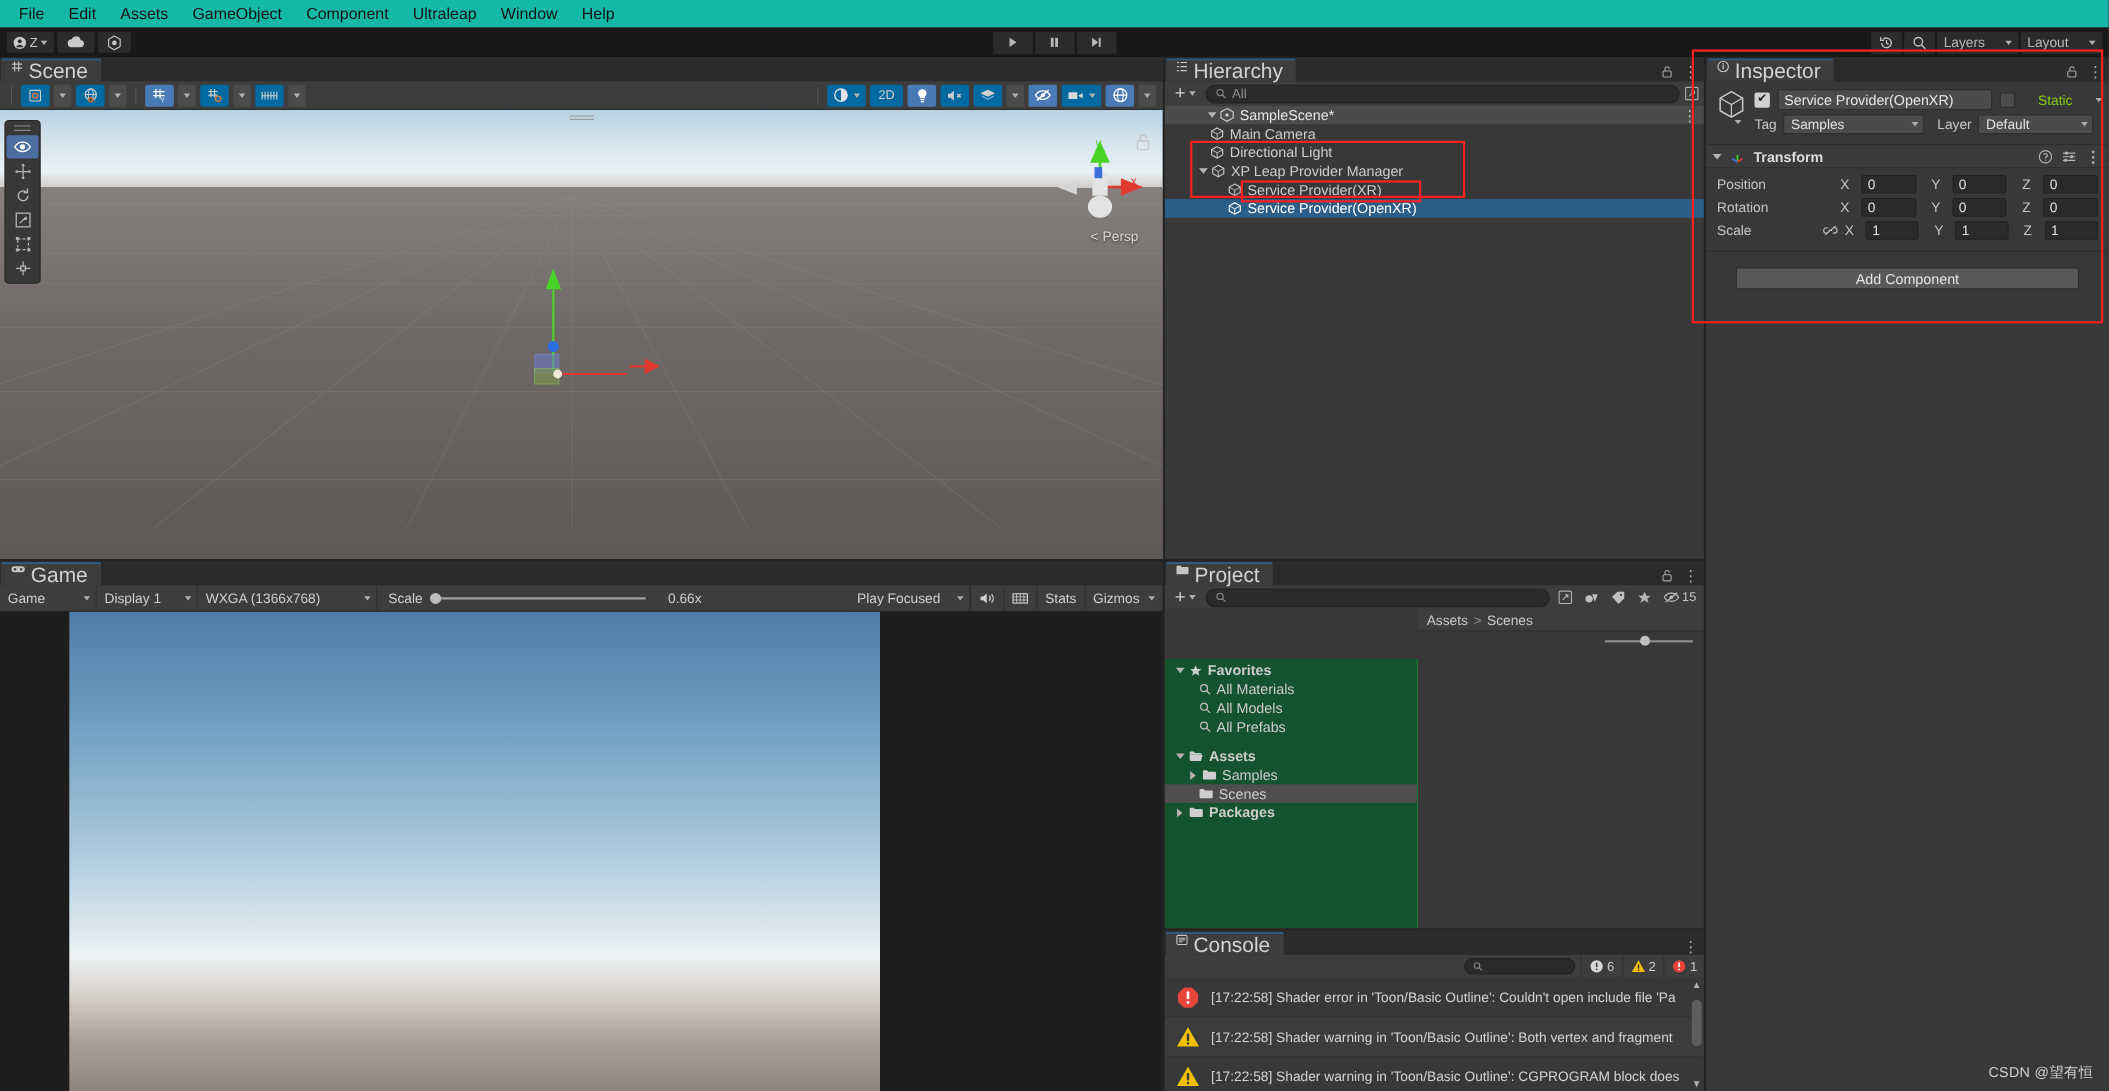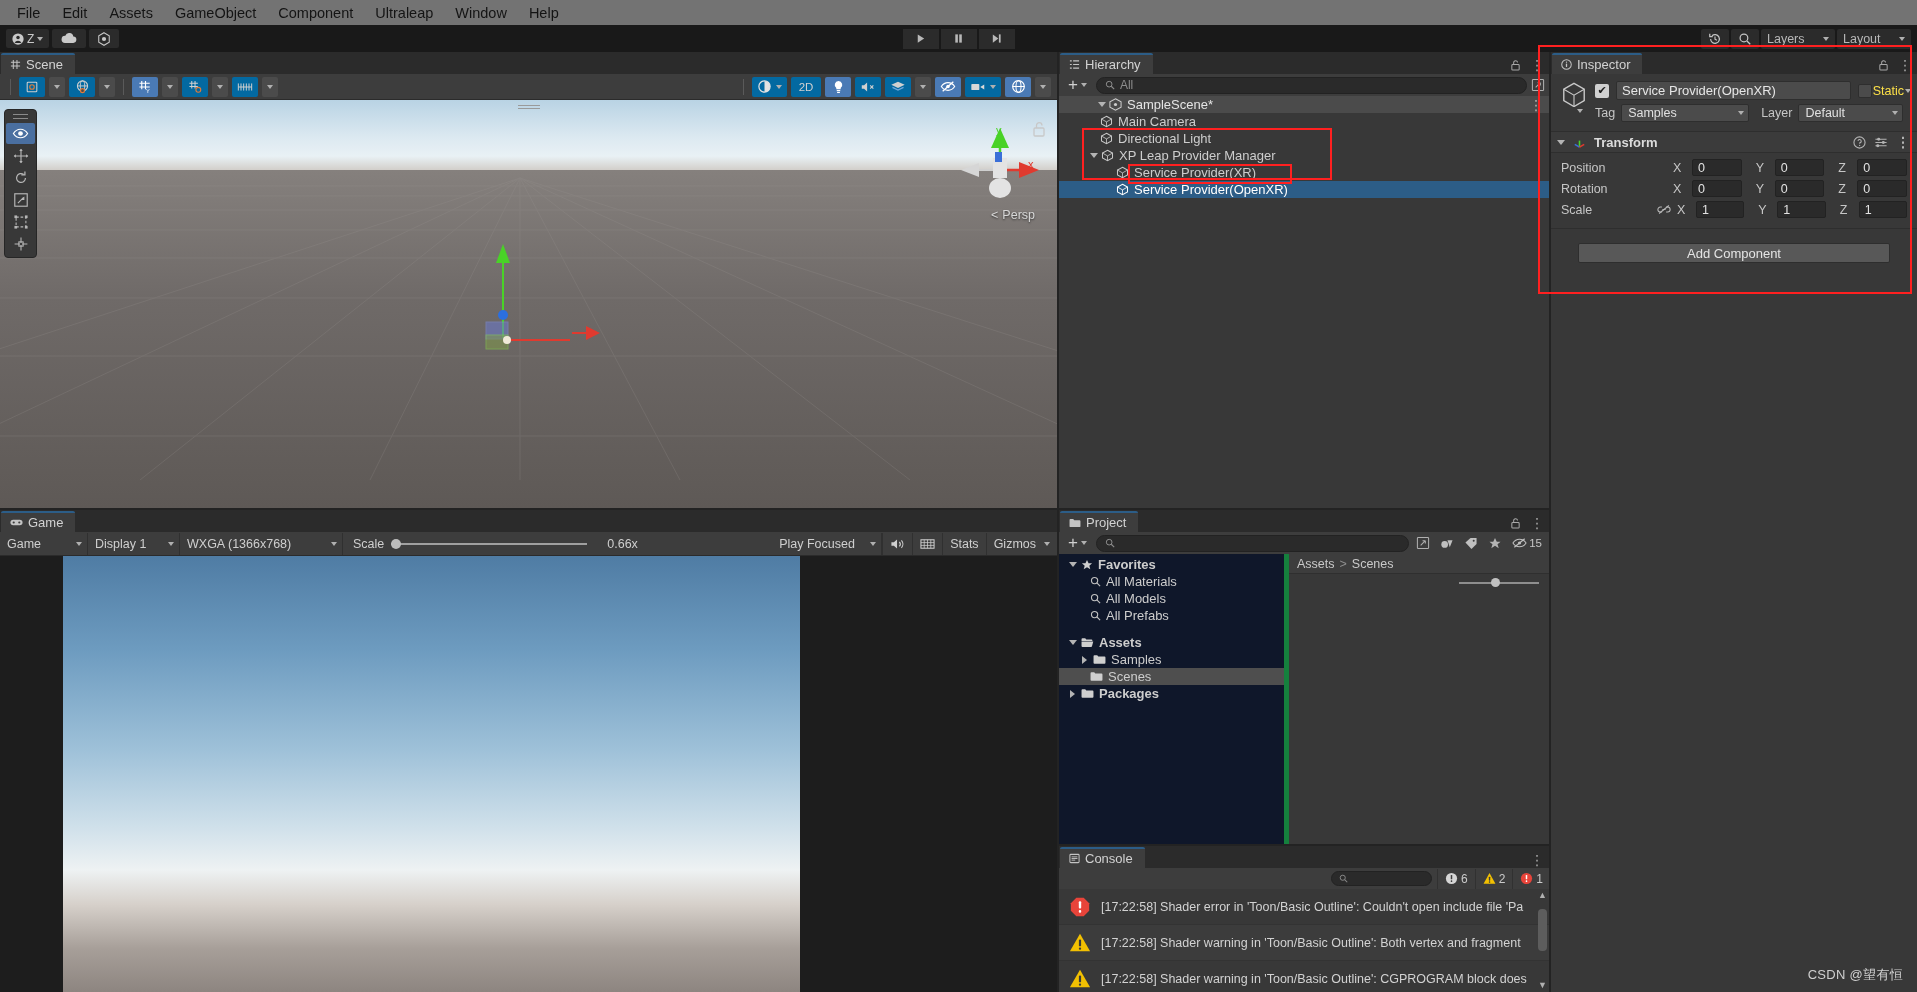--- a/index.html
+++ b/index.html
@@ -8,21 +8,21 @@
     background: #383838;
     font-family: "Liberation Sans", sans-serif;
     font-size: 14px;
     color: #c4c4c4;
     overflow: hidden;
   }
   .app { position: relative; width: 1917px; height: 992px; display: flex; flex-direction: column; }
 
   
   .menubar {
-    height: 25px; background: #737373; color: #1b1b1b;
+    height: 25px; background: #14b8a6; color: #1b1b1b;
     display: flex; align-items: center; padding-left: 6px; flex: none;
   }
   .menubar .mi { padding: 2px 11px; font-size: 14.5px; color: #141414; cursor: default; }
 
   
   .toolbar {
     height: 27px; background: #191919; display: flex; align-items: center;
     padding: 0 6px; flex: none; position: relative;
   }
   .tb-group { display: flex; align-items: center; gap: 3px; }
@@ -61,22 +61,22 @@
   .col-mid { width: 492px; display: flex; flex-direction: column; flex: none; border-left: 2px solid #232323;}
   .col-right { flex: 1; display: flex; flex-direction: column; border-left: 2px solid #232323; }
 
   
   .panel { display: flex; flex-direction: column; min-height: 0; background: #383838; }
   .tabrow {
     height: 22px; background: #2b2b2b; display: flex; align-items: flex-end;
     flex: none; position: relative; padding-left: 1px;
   }
   .tab {
-    height: 21px; background: #3d3d3d; display: flex; align-items: center;
-    padding: 0 12px 0 9px; gap: 5px; font-size: 13px; color: #d2d2d2;
+    height: 21px; background: #3d3d3d; display: flex; 
+    padding: 0 12px 0 9px; gap: 5px; font-size: 19px; color: #d2d2d2;
     border-top: 2px solid #3d3d3d; border-radius: 2px 2px 0 0; cursor: default;
   }
   .tab.active { background: #3d3d3d; border-top-color: #2c5d87; }
   .tabrow .tabtools {
     position: absolute; right: 5px; bottom: 3px; display: flex; gap: 9px;
     align-items: center; color: #a8a8a8;
   }
   .kebab { font-size: 14px; line-height: 10px; letter-spacing: 0; cursor: default; }
 
   
@@ -183,21 +183,21 @@
   .trow.sel { background: #2c5d87; color: #fff; }
   .twist { width: 13px; display: flex; align-items: center; justify-content: center; flex: none; }
   .twist-tri { width: 0; height: 0; border-left: 4.5px solid transparent;
     border-right: 4.5px solid transparent; border-top: 5px solid #b4b4b4; }
   .twist-tri.closed { border-top: 4.5px solid transparent; border-bottom: 4.5px solid transparent;
     border-left: 5px solid #b4b4b4; border-right: 0; }
 
   
   .proj-panel { height: 336px; flex: none; border-top: 2px solid #232323; }
   .proj-body { flex: 1; display: flex; min-height: 0; background: #383838; }
-  .proj-tree { width: 230px; background: #0f172a; border-right: 5px solid #15803d; flex: none; padding-top: 2px;}
+  .proj-tree { width: 230px; background: #14532d; border-right: 1px solid #15803d; flex: none; padding-top: 2px; margin-top: 45px;}
   .proj-right { flex: 1; display: flex; flex-direction: column; background: #383838; }
   .breadcrumb {
     height: 20px; background: #3d3d3d; display: flex; align-items: center;
     padding: 0 8px; gap: 5px; font-size: 12.5px; color: #c9c9c9; flex: none;
     border-bottom: 1px solid #2f2f2f;
   }
   .asset-grid { flex: 1; padding: 14px 0 0 18px; display: flex; gap: 10px; align-items: flex-start; }
   .asset-item { width: 78px; display: flex; flex-direction: column; align-items: center; gap: 5px; cursor: default; }
   .asset-label { font-size: 11.5px; color: #c6c6c6; }
   .zoom-bar { height: 18px; display: flex; align-items: center; justify-content: flex-end;
@@ -246,21 +246,21 @@
     width: 14px; height: 14px; background: #d0d0d0; border-radius: 2px; flex: none;
     display: flex; align-items: center; justify-content: center;
     font-size: 11px; color: #1c1c1c; line-height: 1; cursor: default;
   }
   .chk.empty { background: #4b4b4b; border: 1px solid #2e2e2e; }
   .name-field {
     flex: 1; height: 19px; background: #4b4b4b; border: 1px solid #2e2e2e;
     border-radius: 2px; display: flex; align-items: center; padding: 0 5px;
     font-size: 13px; color: #e6e6e6;
   }
-  .static-box { display: flex; align-items: center; gap: 1px; font-size: 12.5px; color: #fde047; }
+  .static-box { display: flex; align-items: center; gap: 21px; font-size: 12.5px; color: #84cc16; }
   .tl-row { display: flex; align-items: center; gap: 6px; padding: 4px 6px 0 38px; font-size: 12.5px; }
   .tl-label { color: #c6c6c6; }
   .tl-drop {
     height: 18px; background: #4b4b4b; border: 1px solid #2e2e2e; border-radius: 2px;
     display: flex; align-items: center; justify-content: space-between;
     padding: 0 4px 0 6px; font-size: 12.5px; color: #e0e0e0; cursor: default;
   }
   .comp-header {
     height: 22px; background: #3b3b3b; display: flex; align-items: center; gap: 7px;
     padding: 0 7px 0 6px; border-top: 1px solid #2e2e2e; border-bottom: 1px solid #2e2e2e;

